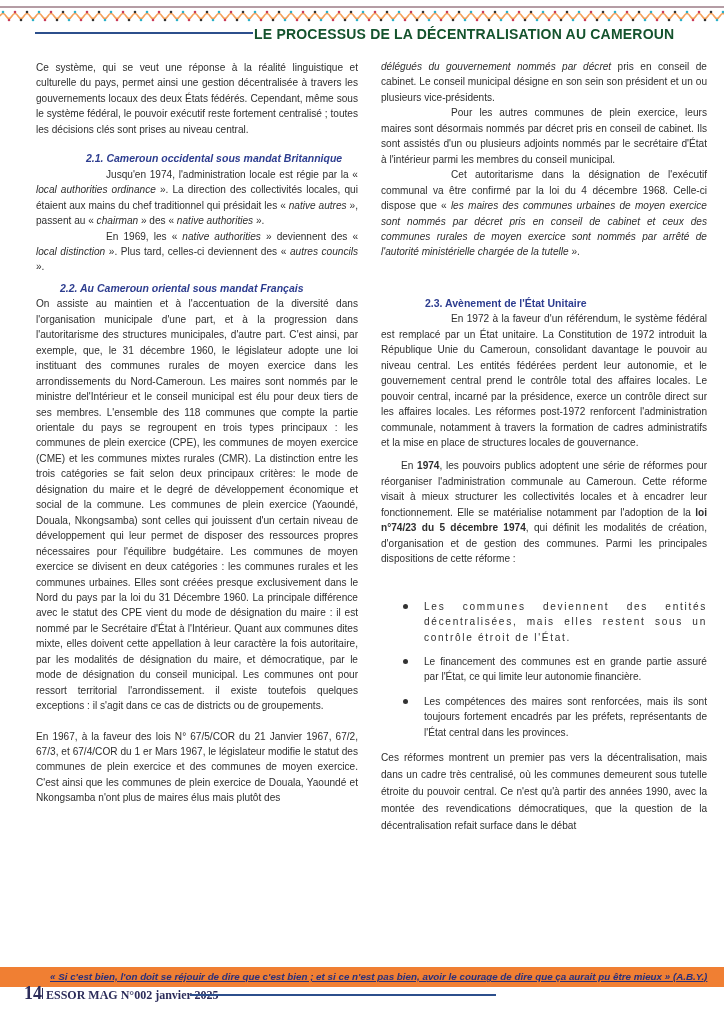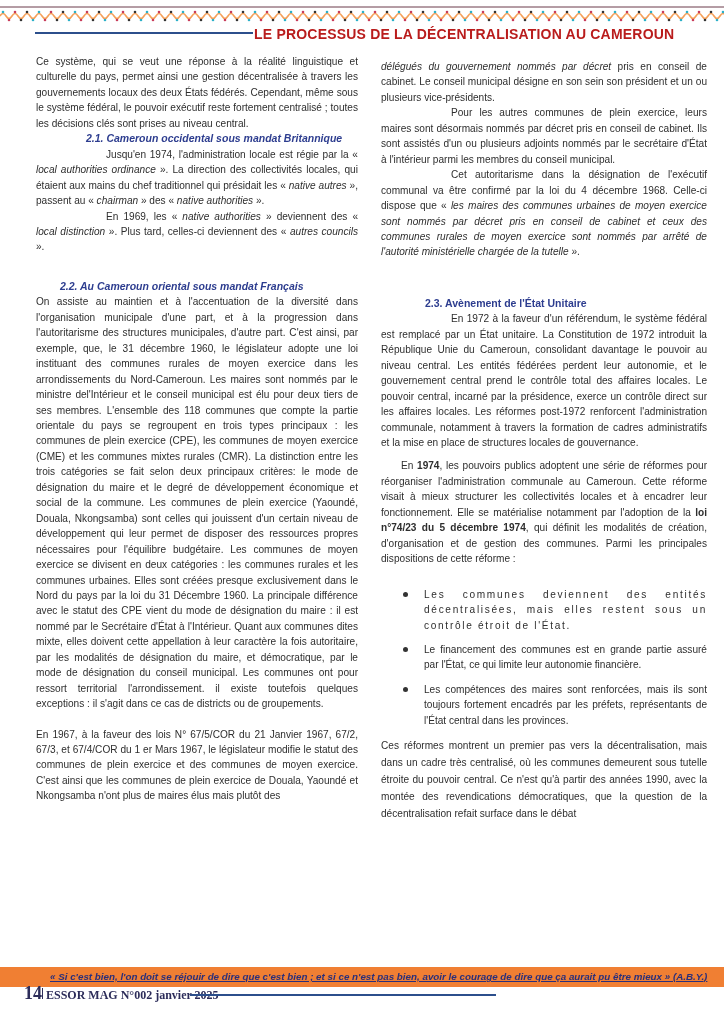--- a/index.html
+++ b/index.html
@@ -10,42 +10,42 @@
     color: #2a2a2a;
   }
   .top-border {
     position: absolute; left: 0; top: 0; width: 724px; height: 24px;
   }
   .header-rule {
     position: absolute; left: 35px; top: 32px; width: 218px; height: 2px; background: #2c4f8c;
   }
   .header-title {
     position: absolute; left: 254px; top: 26px; font-size: 14px; font-weight: bold;
-    color: #b91c1c; letter-spacing: 0.2px;
+    color: #14532d; letter-spacing: 0.2px;
     font-family: "Liberation Sans", sans-serif; white-space: nowrap;
   }
   .col {
-    position: absolute; top: 54px; font-size: 10.1px; line-height: 15.45px;
+    position: absolute; top: 60px; font-size: 10.1px; line-height: 15.45px;
     text-align: justify;
     font-family: "Liberation Sans", sans-serif; color: #2e2e2e;
   }
   .col-left { left: 36px; width: 322px; }
   .col-right { left: 381px; width: 326px; top: 59px; }
   .col p { margin: 0; }
   .ind { text-indent: 70px; }
   .ind2 { text-indent: 20px; }
   .h-sec {
     color: #2d3d8f; font-weight: bold; font-style: italic; font-size: 10.5px;
     margin: 0; line-height: 15.45px;
   }
-  .h-sec.l1 { padding-left: 50px; }
-  .h-sec.l2 { padding-left: 24px; margin-top: 24px; }
+  .h-sec.l1 { padding-left: 50px; margin-top: 14px; }
+  .h-sec.l2 { padding-left: 24px; margin-top: 6px; }
   .h-sec.r1 { padding-left: 44px; font-style: normal; margin-top: 36px; }
   .gap { height: 15px; }
-  .bullets { list-style: none; margin: 20px 0 0 0; padding: 0; }
+  .bullets { list-style: none; margin: 32px 0 0 0; padding: 0; }
   .bullets li { position: relative; padding-left: 43px; margin-bottom: 9px; }
   .bullets li .dot {
     position: absolute; left: 22px; top: 5px; width: 5px; height: 5px; border-radius: 50%; background: #333;
   }
   .spaced { letter-spacing: 1.7px; }
   .footer-band {
     position: absolute; left: 0; top: 967px; width: 724px; height: 20px; background: #f07f33;
   }
   .footer-quote {
     position: absolute; left: 50px; top: 968px; font-size: 9.8px; line-height: 18px;

